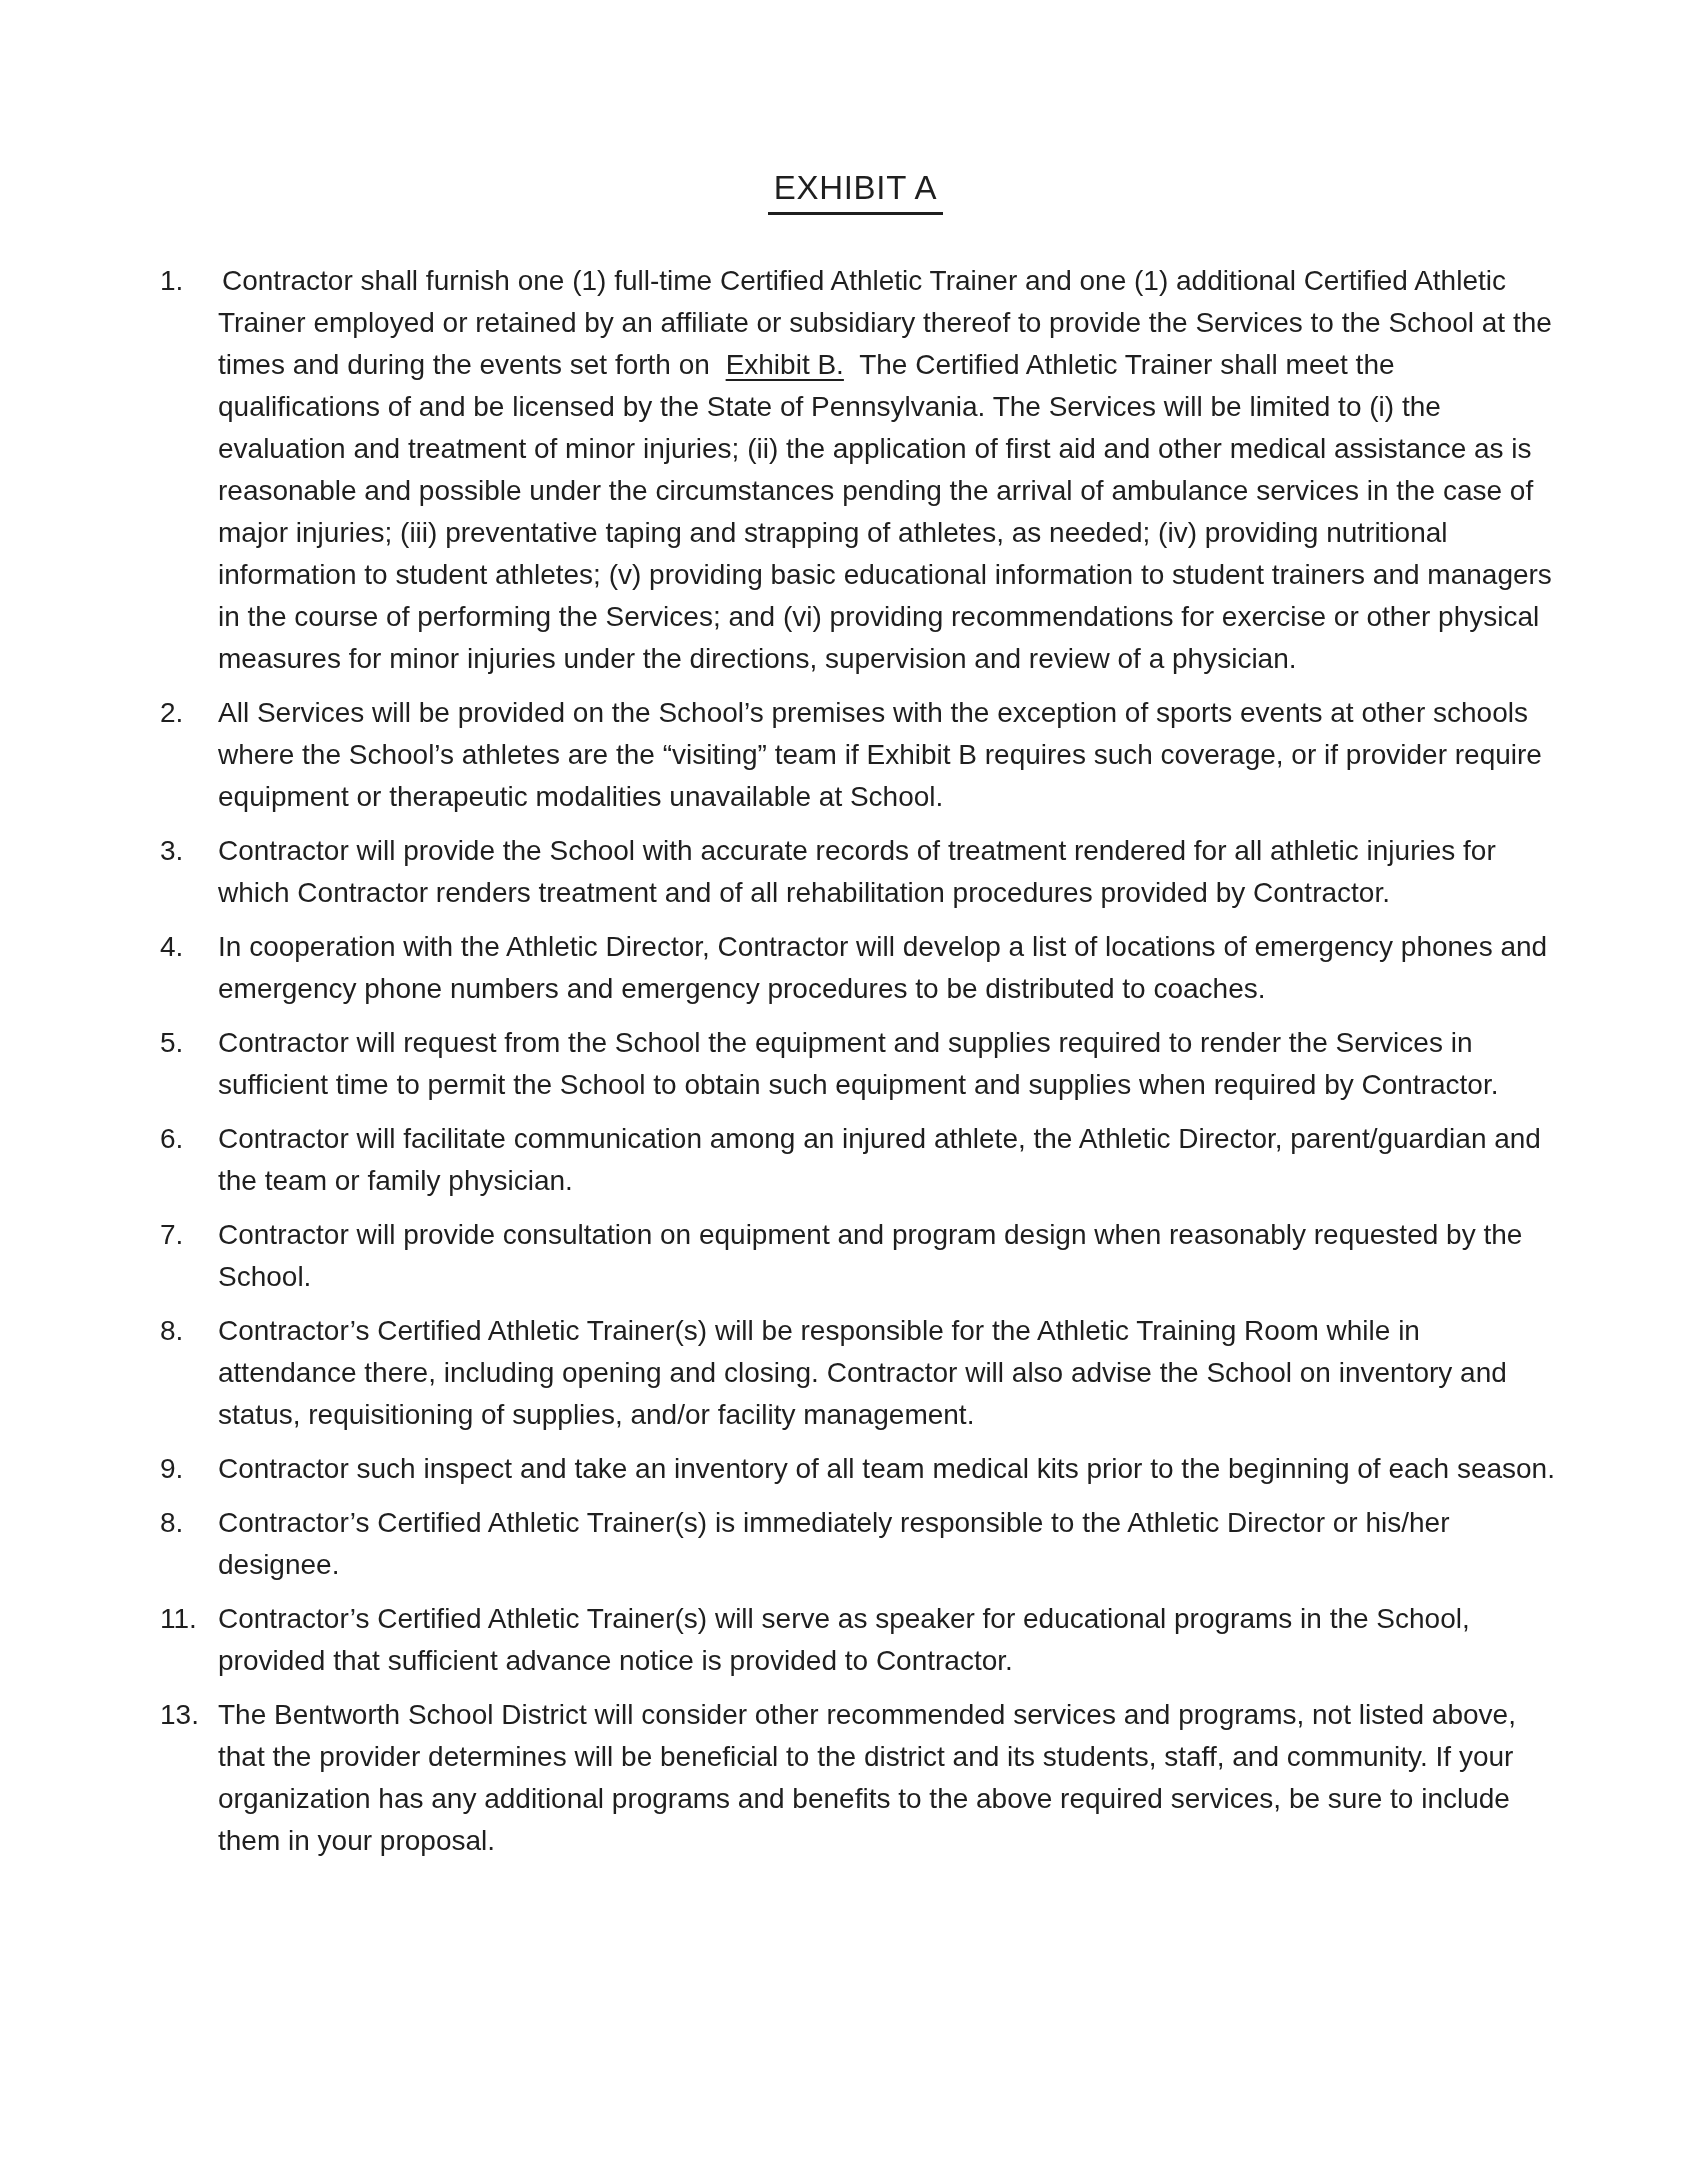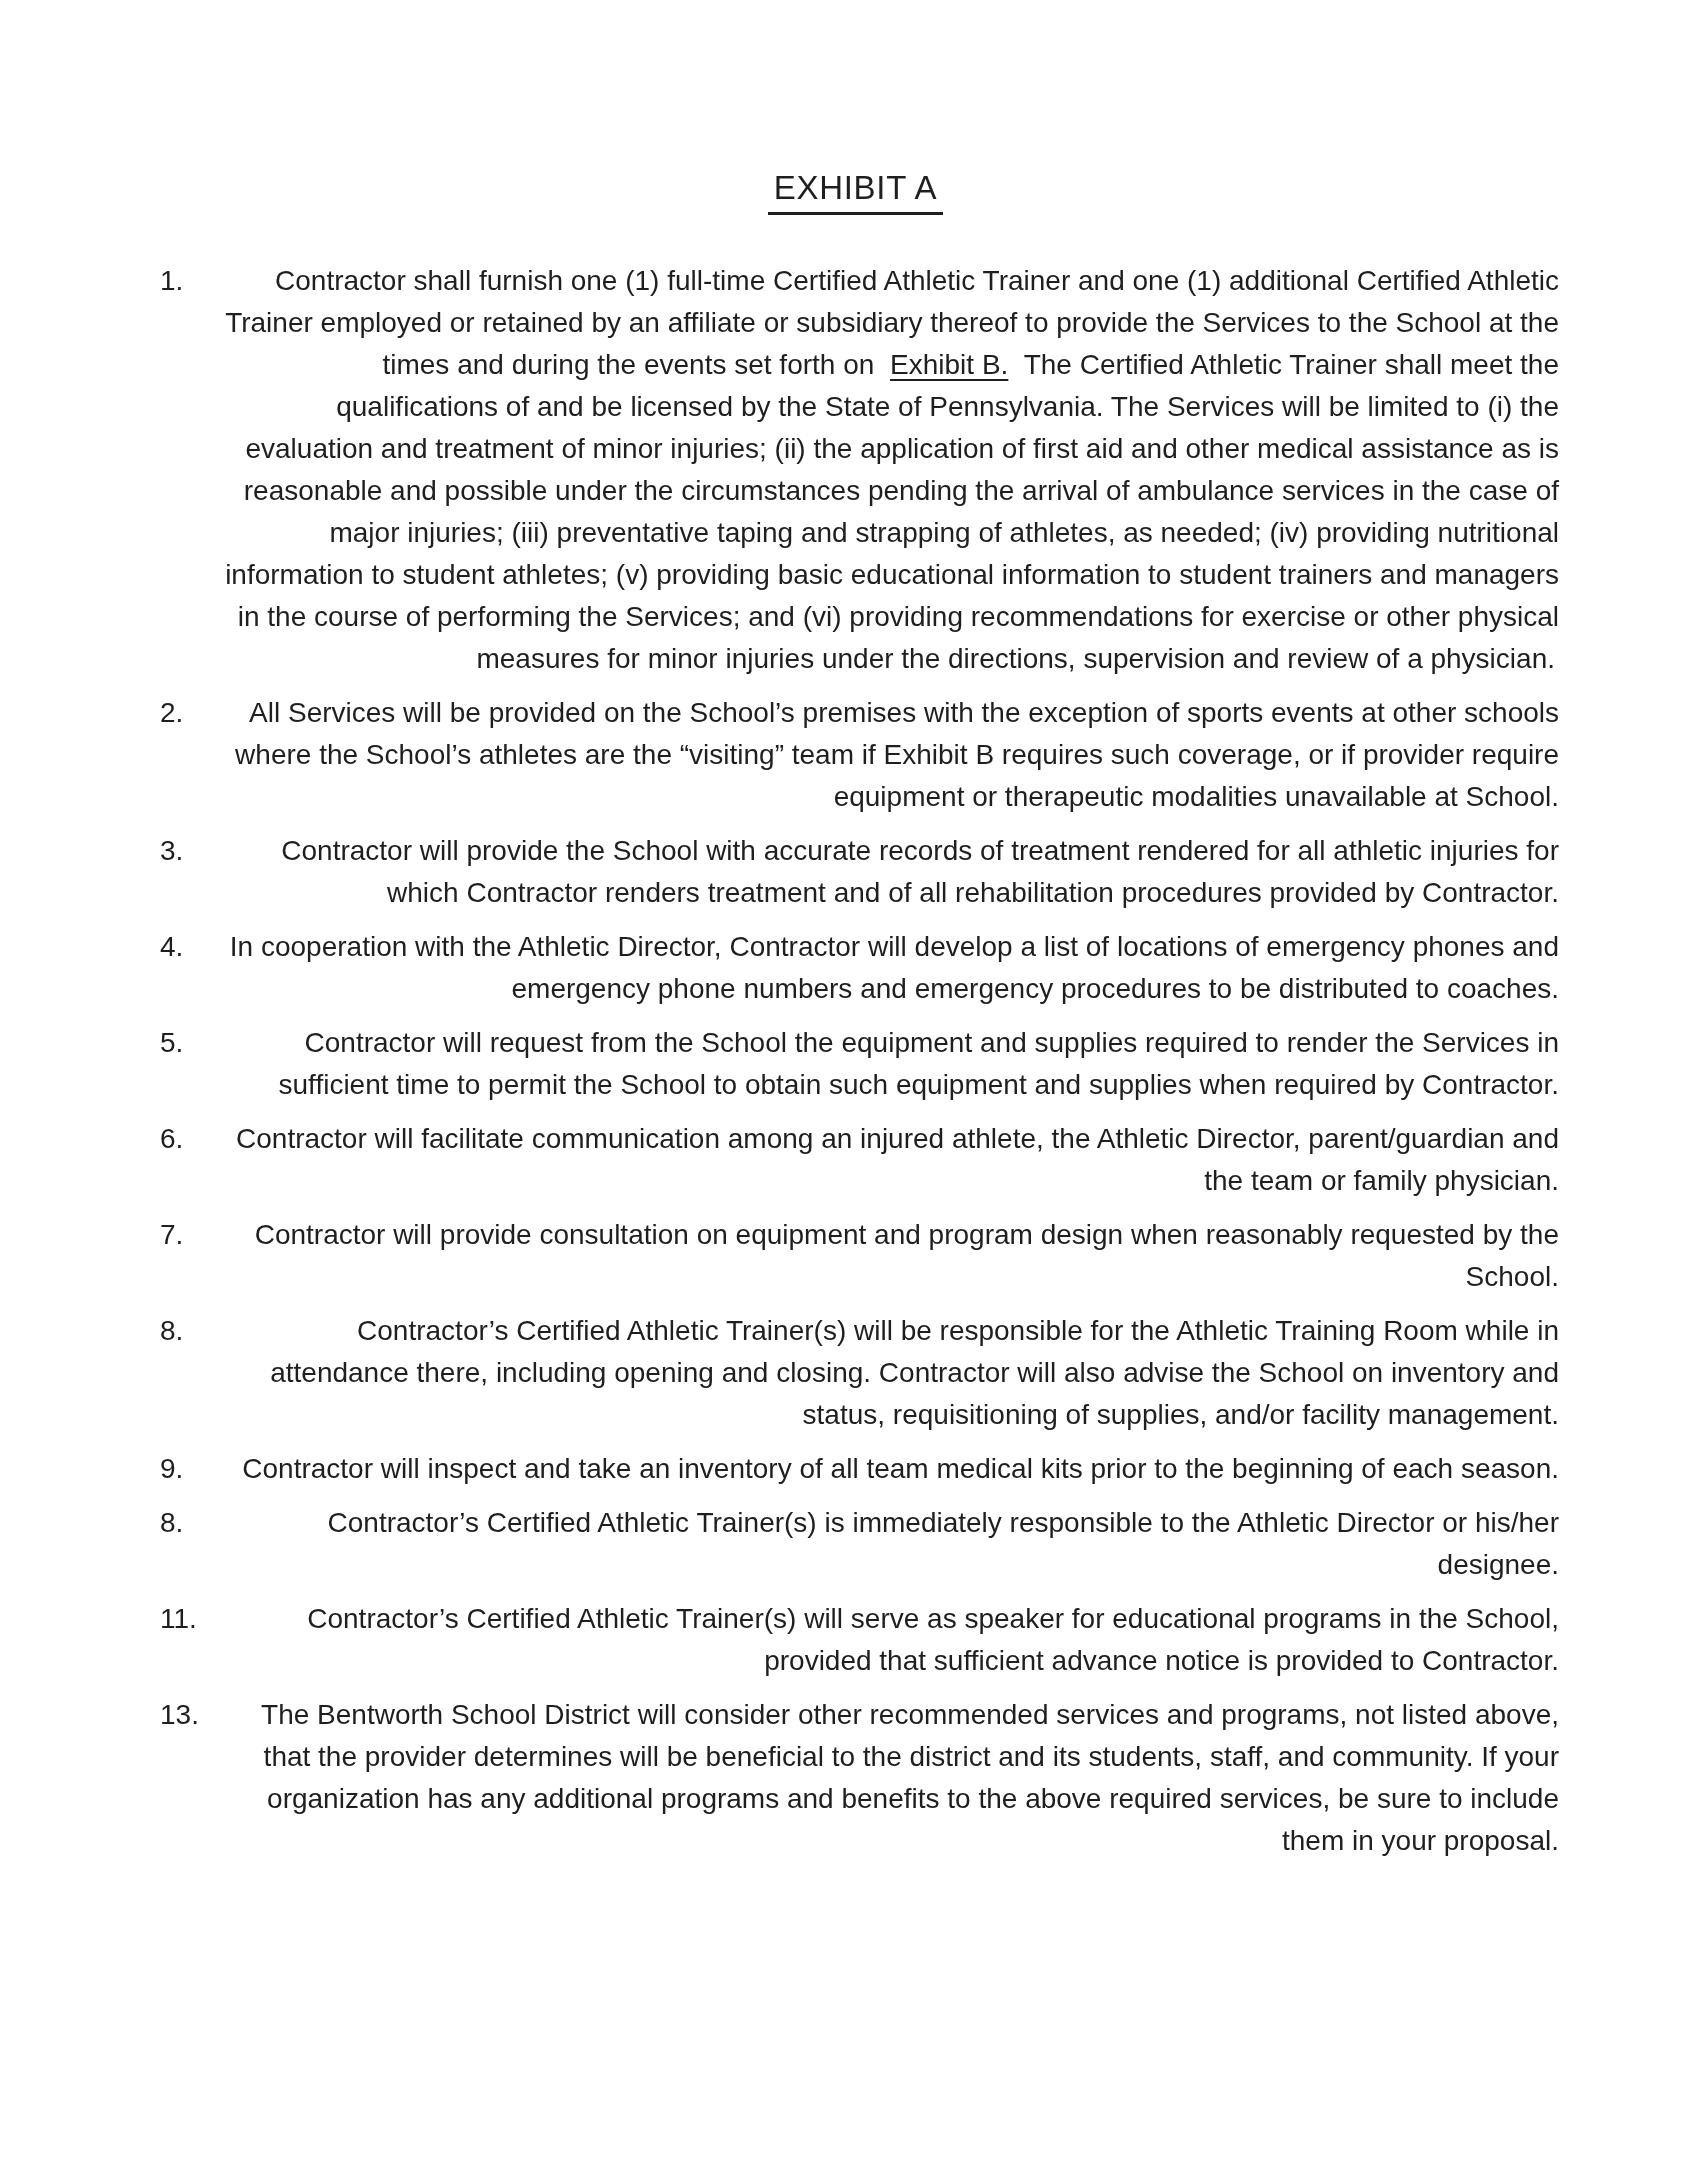--- a/index.html
+++ b/index.html
@@ -37,21 +37,20 @@
   .list-item {
     display: flex;
     align-items: flex-start;
   }
   .item-number {
     flex: 0 0 50px;
     width: 50px;
   }
   .item-text {
     flex: 1 1 auto;
-    text-align: right;
   }
   .underline-ref {
     text-decoration: underline;
     text-decoration-thickness: 2px;
     text-underline-offset: 4.6px;
   }
 </style>
 </head>
 <body>
 
@@ -98,21 +97,21 @@
       <span class="item-text">Contractor will provide consultation on equipment and program design when reasonably requested by the School.</span>
     </div>
 
     <div class="list-item">
       <span class="item-number">8.</span>
       <span class="item-text">Contractor’s Certified Athletic Trainer(s) will be responsible for the Athletic Training Room while in attendance there, including opening and closing. Contractor will also advise the School on inventory and status, requisitioning of supplies, and/or facility management.</span>
     </div>
 
     <div class="list-item">
       <span class="item-number">9.</span>
-      <span class="item-text">Contractor will inspect and take an inventory of all team medical kits prior to the beginning of each season.</span>
+      <span class="item-text">Contractor such inspect and take an inventory of all team medical kits prior to the beginning of each season.</span>
     </div>
 
     <div class="list-item">
       <span class="item-number">8.</span>
       <span class="item-text">Contractor’s Certified Athletic Trainer(s) is immediately responsible to the Athletic Director or his/her designee.</span>
     </div>
 
     <div class="list-item">
       <span class="item-number">11.</span>
       <span class="item-text">Contractor’s Certified Athletic Trainer(s) will serve as speaker for educational programs in the School, provided that sufficient advance notice is provided to Contractor.</span>

